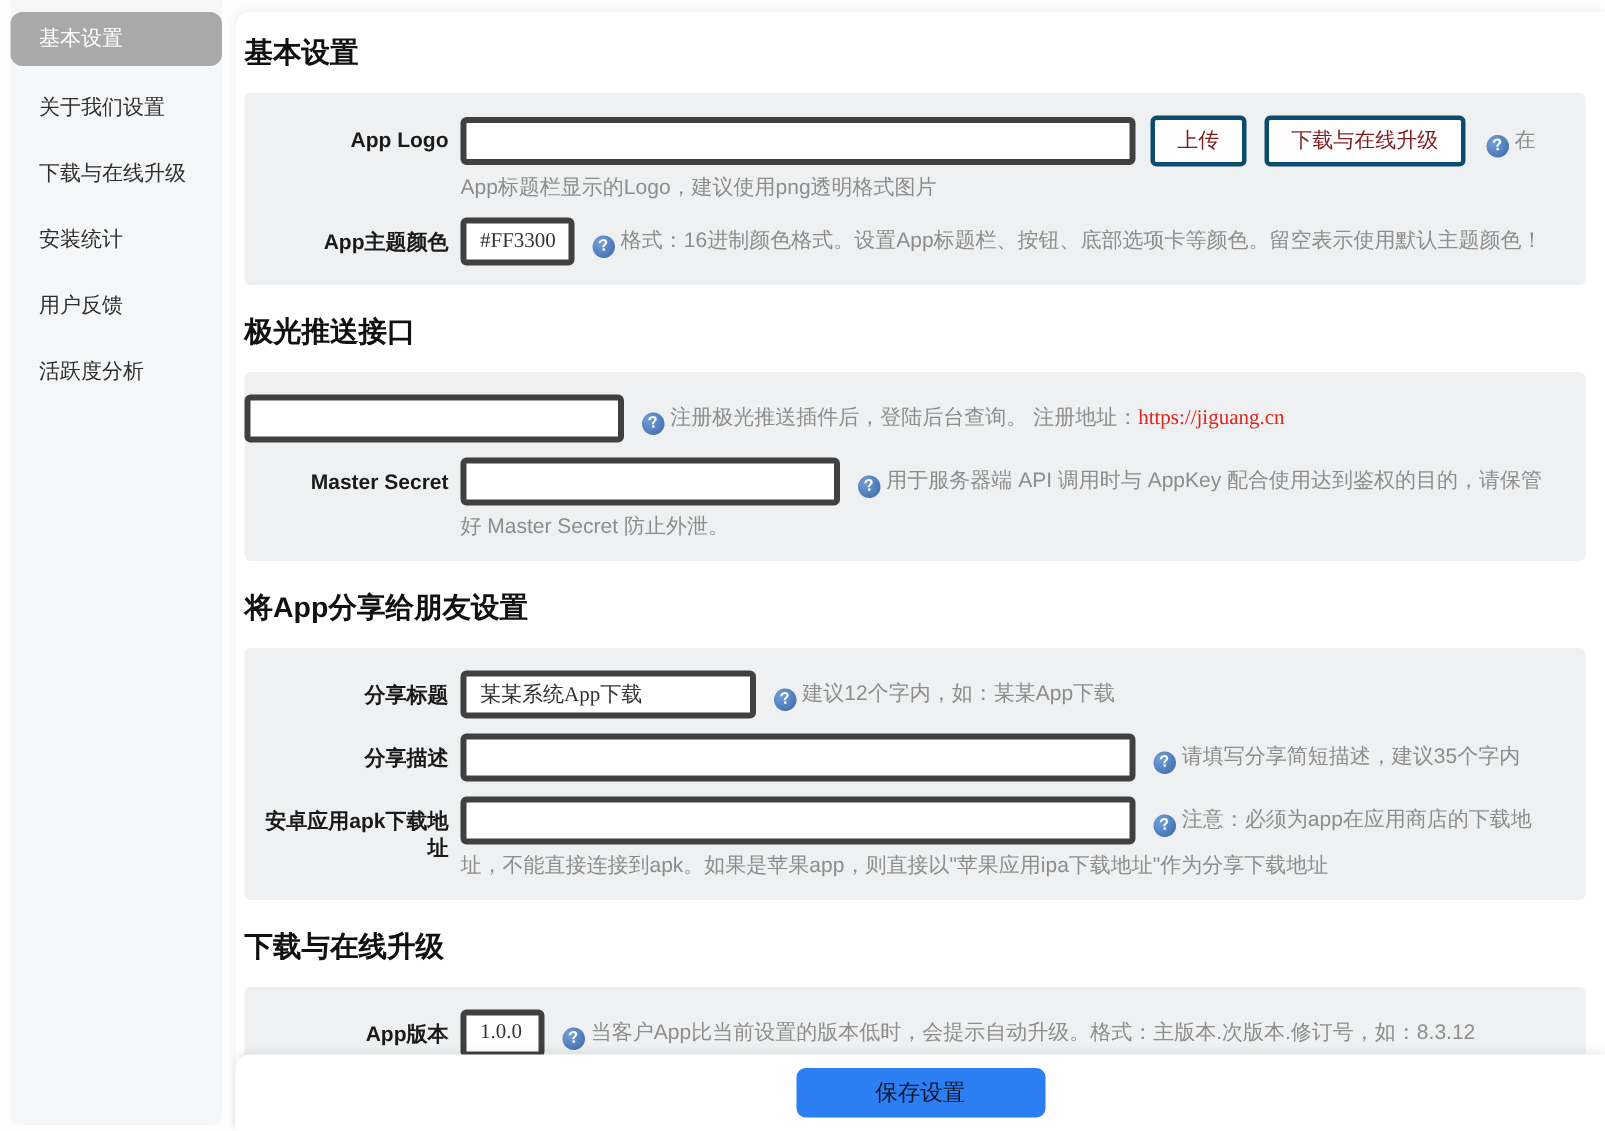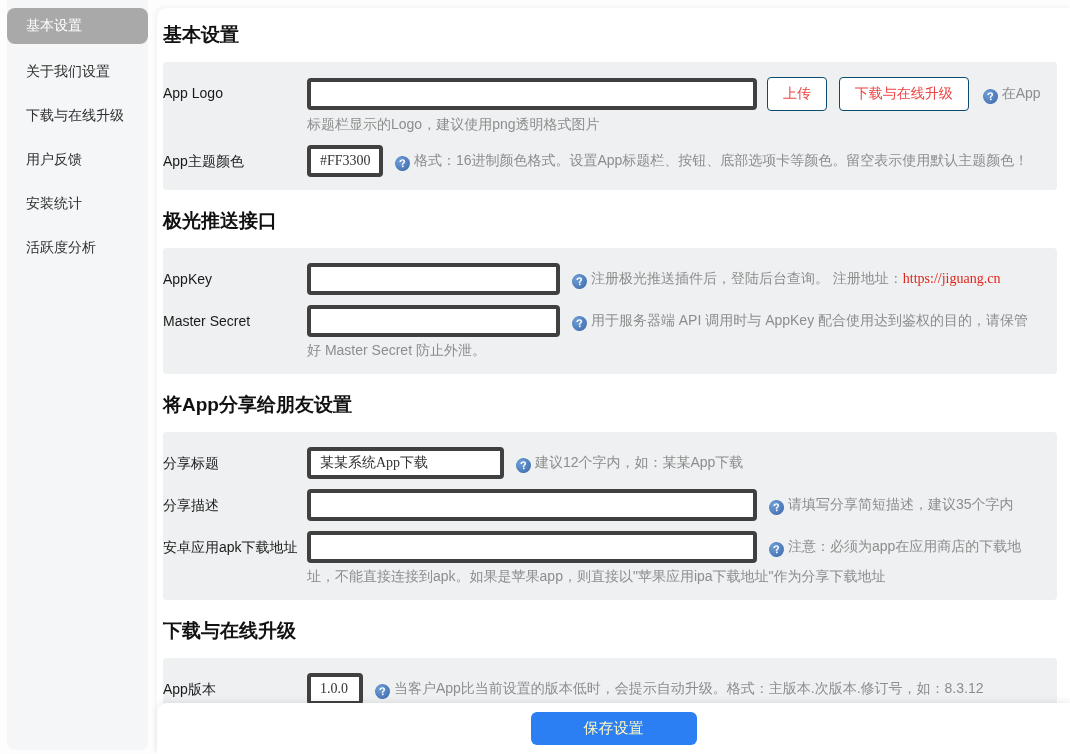--- a/index.html
+++ b/index.html
@@ -12,57 +12,57 @@
 
   
   .main{position:absolute;left:157px;top:8px;right:0;bottom:0;background:#ffffff;border-top-left-radius:10px;
         box-shadow:-2px -2px 4px rgba(0,0,0,0.04);padding:14px 13px 0 6px;overflow:hidden;box-sizing:border-box;}
   h2.sec-heading{font-size:19px;font-weight:bold;color:#111;margin:0 0 14px 0;}
   h2.sec-heading.later{margin-top:18px;}
 
   .panel{background:#eef0f1;border-radius:4px;padding:14px 15px 12px 0;}
   .form-row{display:flex;margin:0 0 8px 0;}
   .form-row:last-child{margin-bottom:0;}
-  .row-label{width:144px;flex-shrink:0;padding-right:8px;box-sizing:border-box;
-             font-weight:normal;font-size:14px;color:#1a1a1a;padding-top:8px;line-height:18px;}
+  .row-label{width:144px;flex-shrink:0;text-align:right;padding-right:8px;box-sizing:border-box;
+             font-weight:bold;font-size:14px;color:#1a1a1a;padding-top:8px;line-height:18px;}
   .row-content{flex:1;font-size:14px;color:#8d8d8d;line-height:24px;}
 
   .text-input{display:inline-block;vertical-align:middle;height:32px;border:4px solid #404040;border-radius:4px;
               background:#fff;padding:0 9px;font-size:14px;color:#333;box-sizing:border-box;margin:1px 6px 1px 0;
               font-family:Liberation Serif, serif;outline:none;}
   .w-logo{width:450px;} .w-theme{width:76px;} .w-key{width:253px;} .w-title{width:197px;}
   .w-wide{width:450px;} .w-ver{width:56px;}
 
-  .btn{display:inline-block;vertical-align:middle;height:34px;background:#fff;border:1px solid #0c4a6e;
-       border-radius:4px;padding:0 15px;font-size:14px;color:#ef4444;margin:1px 8px 1px 0;cursor:pointer;
+  .btn{display:inline-block;vertical-align:middle;height:34px;background:#fff;border:3px solid #0c4a6e;
+       border-radius:4px;padding:0 15px;font-size:14px;color:#7f1d1d;margin:1px 8px 1px 0;cursor:pointer;
        font-family:"Liberation Sans","DejaVu Sans",sans-serif;}
 
   .qicon{display:inline-block;width:15px;height:15px;border-radius:50%;
          background:radial-gradient(circle at 35% 30%, #6f9fd8, #3a66a8);color:#fff;font-size:11px;font-weight:bold;
          line-height:15px;text-align:center;vertical-align:-2px;margin:0 4px 0 2px;transform:rotate(-8deg);}
   .help-link{color:#e1251b;text-decoration:none;font-family:Liberation Serif, serif;}
 
   
   .footer{position:absolute;left:157px;right:0;bottom:0;height:51px;background:#ffffff;
           border-top-left-radius:10px;box-shadow:0 -2px 6px rgba(0,0,0,0.07);
           display:flex;align-items:center;justify-content:center;}
-  .save-btn{height:33px;padding:0 53px;background:#2b7ff3;border:none;border-radius:6px;color:#fef9c3;
+  .save-btn{height:33px;padding:0 53px;background:#2b7ff3;border:none;border-radius:6px;color:#0f172a;
             font-size:15px;cursor:pointer;font-family:"Liberation Sans","DejaVu Sans",sans-serif;}
 </style>
 </head>
 <body>
 
 <div class="page">
 
   <nav class="sidebar">
     <div class="side-item active">基本设置</div>
     <div class="side-item">关于我们设置</div>
     <div class="side-item">下载与在线升级</div>
+    <div class="side-item">安装统计</div>
     <div class="side-item">用户反馈</div>
-    <div class="side-item">安装统计</div>
     <div class="side-item">活跃度分析</div>
   </nav>
 
   <main class="main">
 
     <h2 class="sec-heading">基本设置</h2>
     <section class="panel">
       <div class="form-row">
         <div class="row-label">App Logo</div>
         <div class="row-content">
@@ -77,21 +77,20 @@
         <div class="row-content">
           <input type="text" class="text-input w-theme" value="#FF3300" style="">
           <span class="qicon">?</span><span>格式：16进制颜色格式。设置App标题栏、按钮、底部选项卡等颜色。留空表示使用默认主题颜色！</span>
         </div>
       </div>
     </section>
 
     <h2 class="sec-heading later">极光推送接口</h2>
     <section class="panel">
       <div class="form-row">
-        <div class="row-label">AppKey</div>
         <div class="row-content">
           <input type="text" class="text-input w-key" value="" style="">
           <span class="qicon">?</span><span>注册极光推送插件后，登陆后台查询。 注册地址：</span><a class="help-link" href="#">https://jiguang.cn</a>
         </div>
       </div>
       <div class="form-row">
         <div class="row-label">Master Secret</div>
         <div class="row-content">
           <input type="text" class="text-input w-key" value="" style="">
           <span class="qicon">?</span><span>用于服务器端 API 调用时与 AppKey 配合使用达到鉴权的目的，请保管好 Master Secret 防止外泄。</span>

